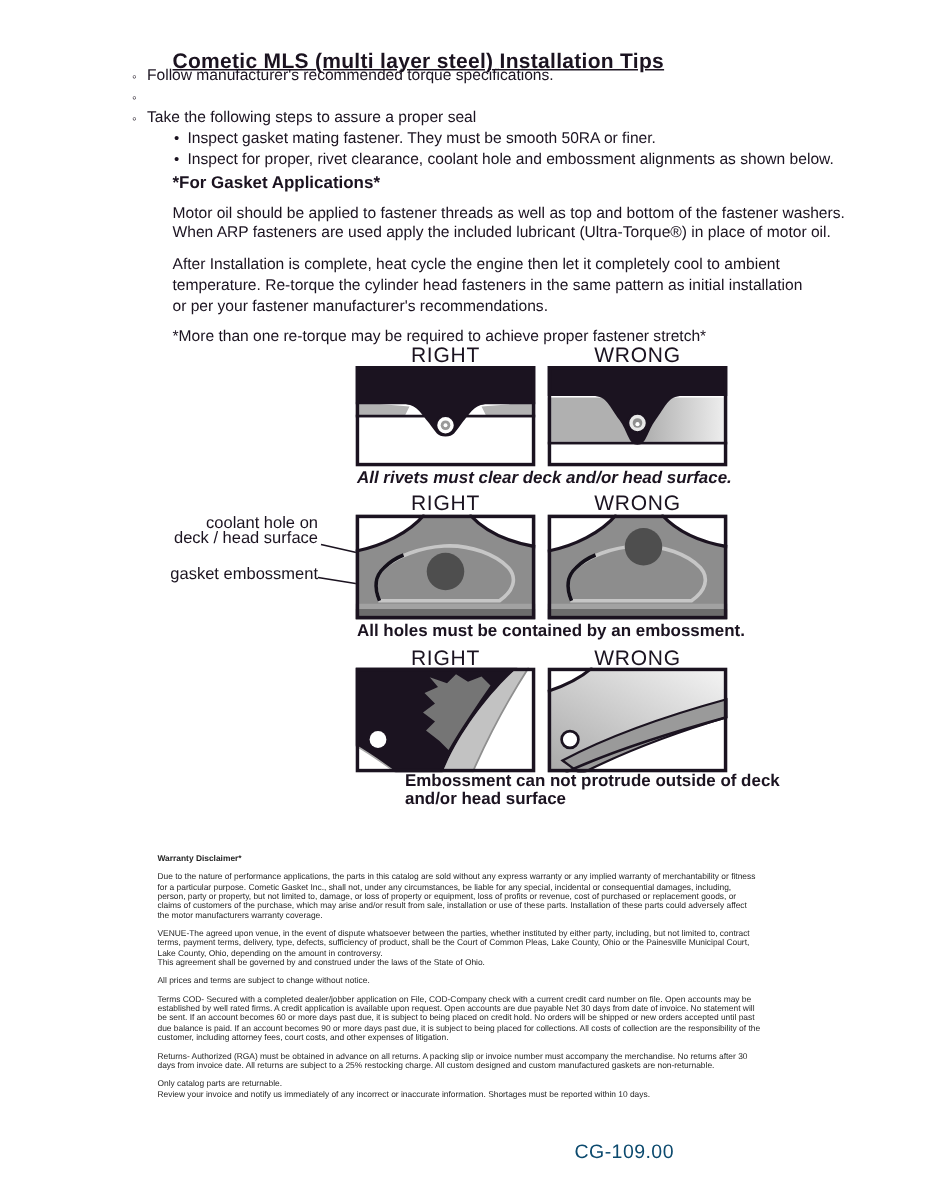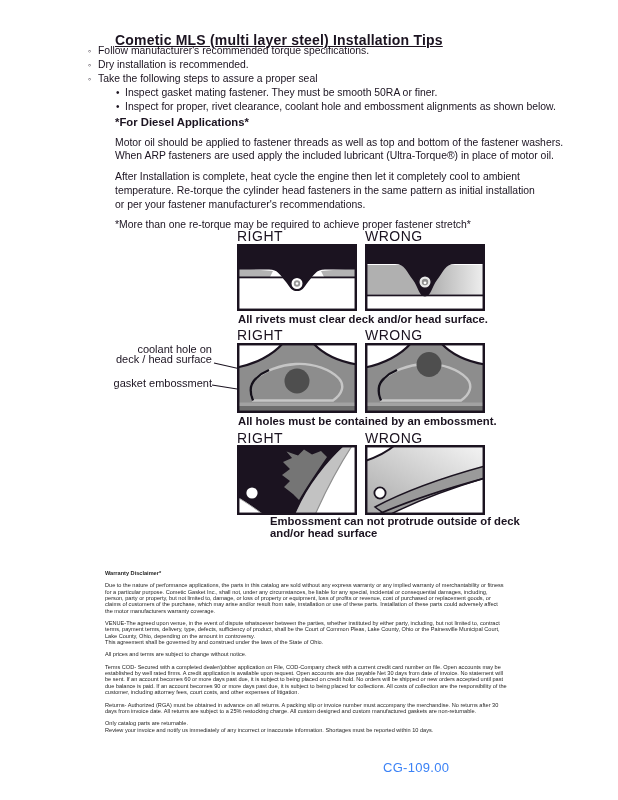--- a/index.html
+++ b/index.html
@@ -9,61 +9,60 @@
   .title{position:absolute;left:115px;top:20px;font-size:14px;font-weight:bold;
          text-decoration:underline;letter-spacing:.2px;white-space:nowrap;margin-top:12px;}
   .intro{position:absolute;left:88px;top:44px;width:520px;font-size:10.4px;line-height:13.6px;}
   .b{display:flex;}
   .b .m1{width:10px;font-size:9px;line-height:14px;}
   .b.sub{padding-left:28px;}
   .b .m2{width:9px;font-size:10px;line-height:13.6px;}
   .diesel{position:absolute;left:115px;top:116px;width:500px;font-size:10.4px;line-height:13.7px;}
   .dheading{font-weight:bold;font-size:11.3px;margin:0 0 6px 0;}
   .dp{margin:0 0 7px 0;white-space:pre-line;}
-  .dgh{position:absolute;width:120px;font-size:14px;letter-spacing:.5px;white-space:nowrap;}
+  .dgh{position:absolute;width:120px;text-align:center;font-size:14px;letter-spacing:.5px;white-space:nowrap;}
   .dgbox{position:absolute;display:block;}
   .cap{position:absolute;font-size:11.3px;font-weight:bold;white-space:pre-line;line-height:11.5px;}
   .lbl{position:absolute;font-size:11px;line-height:10px;text-align:right;white-space:pre-line;}
   .legal{position:absolute;left:105px;top:570px;width:402px;font-size:5.6px;line-height:6.35px;color:#262626;}
   .legal .lh{font-weight:bold;margin:0 0 6px 0;}
   .legal p{margin:0 0 6px 0;white-space:pre-line;}
-  .footer-code{position:absolute;left:383px;top:760px;font-size:13px;letter-spacing:.3px;color:#3b82f6;}
+  .footer-code{position:absolute;left:383px;top:760px;font-size:13px;letter-spacing:.3px;color:#0c4a6e;}
 </style>
 </head>
 <body>
 
 <div class="page">
 
   <h1 class="title">Cometic MLS (multi layer steel) Installation Tips</h1>
 
   <div class="intro">
     <div class="b">
       <span class="m1">◦</span>
       <span>Follow manufacturer's recommended torque specifications.</span>
     </div>
     <div class="b">
       <span class="m1">◦</span>
-      <span>Dry installation is recommended.</span>
     </div>
     <div class="b">
       <span class="m1">◦</span>
       <span>Take the following steps to assure a proper seal</span>
     </div>
     <div class="b sub">
       <span class="m2">•</span>
       <span>Inspect gasket mating fastener.  They must be smooth 50RA or finer.</span>
     </div>
     <div class="b sub">
       <span class="m2">•</span>
       <span>Inspect for proper, rivet clearance, coolant hole and embossment alignments as shown below.</span>
     </div>
   </div>
 
   <div class="diesel">
-    <div class="dheading">*For Diesel Applications*</div>
+    <div class="dheading">*For Gasket Applications*</div>
     <p class="dp">Motor oil should be applied to fastener threads as well as top and bottom of the fastener washers.
 When ARP fasteners are used apply the included lubricant (Ultra-Torque®) in place of motor oil.</p>
     <p class="dp">After Installation is complete, heat cycle the engine then let it completely cool to ambient
 temperature. Re-torque the cylinder head fasteners in the same pattern as initial installation
 or per your fastener manufacturer's recommendations.</p>
     <p class="dp">*More than one re-torque may be required to achieve proper fastener stretch*</p>
   </div>
 
   <div class="dgh" style="left:237px;top:228px;">RIGHT</div>
   <div class="dgh" style="left:365px;top:228px;">WRONG</div>
@@ -91,21 +90,21 @@
     <rect width="120" height="67" fill="#ffffff"></rect>
     <rect x="0" y="21" width="120" height="29.5" fill="url(#g1)"></rect>
     <rect x="0" y="50.5" width="120" height="1.8" fill="#1b1320"></rect>
     <path d="M0,0 H120 V20 H90 C80,20 79,27 72,36 C66.5,43.5 66,52.5 60,52.5 C54,52.5 53.5,43.5 48,36 C41,27 40,20 30,20 H0 Z" fill="#1b1320"></path>
     <circle cx="60" cy="38" r="6.3" fill="#e8e8e8" stroke="#1b1320" stroke-width="1.6"></circle>
     <circle cx="60" cy="38" r="3.2" fill="#8f8f8f"></circle>
     <circle cx="60" cy="38.8" r="1.4" fill="#ffffff"></circle>
     <rect x="1.2" y="1.2" width="117.6" height="64.6" fill="none" stroke="#1b1320" stroke-width="2.5"></rect>
   </svg>
 
-  <div class="cap" style="left:238px;top:314px;">All rivets must clear deck and/or head surface.</div>
+  <div class="cap" style="left:238px;top:314px;font-style:italic;">All rivets must clear deck and/or head surface.</div>
 
   <div class="dgh" style="left:237px;top:327px;">RIGHT</div>
   <div class="dgh" style="left:365px;top:327px;">WRONG</div>
 
   <div class="lbl" style="left:98px;top:344px;width:114px;">coolant hole on
 deck / head surface</div>
   <div class="lbl" style="left:98px;top:378px;width:114px;">gasket embossment</div>
 
   <svg class="abs" style="left:210px;top:356px;" width="92" height="42" viewBox="0 0 92 42">
     <line x1="4" y1="7" x2="88" y2="26" stroke="#1b1320" stroke-width="1.1"></line>

